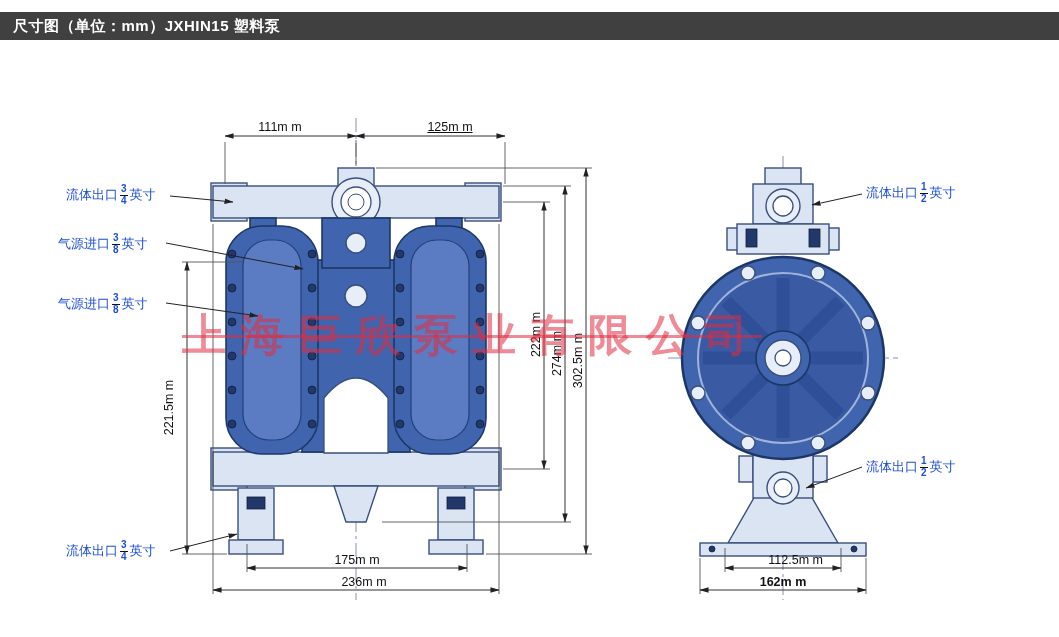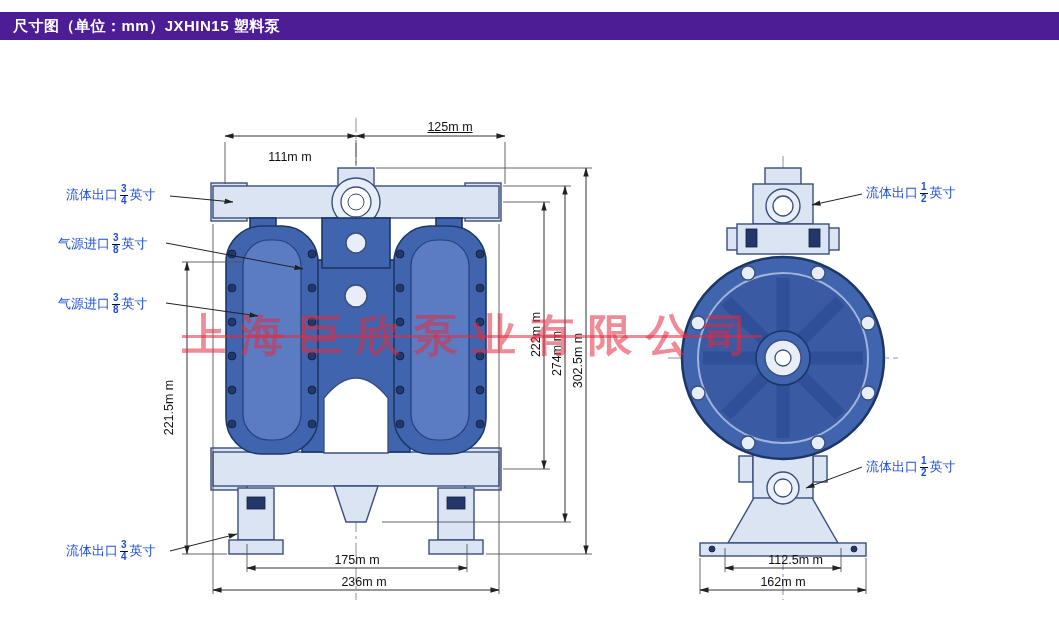--- a/index.html
+++ b/index.html
@@ -1,19 +1,19 @@
 <!DOCTYPE html>
 <html><head>
 <meta charset="utf-8">
 <style>
   *{margin:0;padding:0;box-sizing:border-box}
   html,body{background:#fff}
   body{font-family:"Liberation Sans","DejaVu Sans",sans-serif}
   .page{position:relative;width:1059px;height:637px;background:#fff;overflow:hidden}
-  .header-bar{position:absolute;left:0;top:12px;width:1059px;height:28px;background:#4c1d95;color:#fff;
+  .header-bar{position:absolute;left:0;top:12px;width:1059px;height:28px;background:#404040;color:#fff;
     font-size:15px;font-weight:bold;line-height:28px;padding-left:13px;letter-spacing:.5px;white-space:nowrap}
   svg.draw{position:absolute;left:0;top:0;z-index:1}
   .dim{position:absolute;z-index:3;font-size:12.5px;color:#111;text-align:center;white-space:nowrap;line-height:15px}
   .vdim{transform:rotate(-90deg)}
   .callout{position:absolute;z-index:3;font-size:13px;color:#1d4ed8;white-space:nowrap;display:flex;align-items:center;font-weight:500}
   .frac{display:inline-flex;flex-direction:column;align-items:center;line-height:1.05;font-size:10px;font-weight:bold;margin:0 2px}
   .frac .n{border-bottom:1px solid #111;padding:0 1px}
   .frac .d{padding:0 1px}
   .watermark{position:absolute;left:182px;top:306px;z-index:5;font-size:44px;font-weight:bold;
     color:rgba(224,44,64,.55);letter-spacing:14px;white-space:nowrap;
@@ -203,30 +203,30 @@
     <g>
       <line class="ldr" x1="170" y1="196" x2="233" y2="202" marker-end="url(#ar)"></line>
       <line class="ldr" x1="166" y1="243" x2="303" y2="269" marker-end="url(#ar)"></line>
       <line class="ldr" x1="166" y1="303" x2="258" y2="316" marker-end="url(#ar)"></line>
       <line class="ldr" x1="170" y1="551" x2="237" y2="534" marker-end="url(#ar)"></line>
       <line class="ldr" x1="862" y1="194" x2="812" y2="205" marker-end="url(#ar)"></line>
       <line class="ldr" x1="862" y1="467" x2="806" y2="488" marker-end="url(#ar)"></line>
     </g>
   </svg>
 
-  <div class="dim" style="left:250px;top:120px;width:80px;margin-top:30px;">111m m</div>
+  <div class="dim" style="left:240px;top:120px;width:80px;">111m m</div>
   <div class="dim" style="left:410px;top:120px;width:80px;text-decoration:underline;">125m m</div>
   <div class="dim vdim" style="left:129px;top:400px;width:80px;">221.5m m</div>
   <div class="dim vdim" style="left:496px;top:327px;width:80px;">222m m</div>
   <div class="dim vdim" style="left:517px;top:346px;width:80px;">274m m</div>
   <div class="dim vdim" style="left:538px;top:353px;width:80px;">302.5m m</div>
   <div class="dim" style="left:317px;top:553px;width:80px;">175m m</div>
   <div class="dim" style="left:324px;top:575px;width:80px;">236m m</div>
   <div class="dim" style="left:743px;top:553px;width:80px;text-align:right;">112.5m m</div>
-  <div class="dim" style="left:743px;top:575px;width:80px;">162m m</div>
+  <div class="dim" style="left:743px;top:575px;width:80px;font-weight:bold;">162m m</div>
 
   <div class="callout" style="left:66px;top:184px;">
     <span>流体出口</span>
       <span class="frac">
         <span class="n">3</span>
         <span class="d">4</span>
       </span>
       <span>英寸</span>
   </div>
   <div class="callout" style="left:58px;top:233px;">

